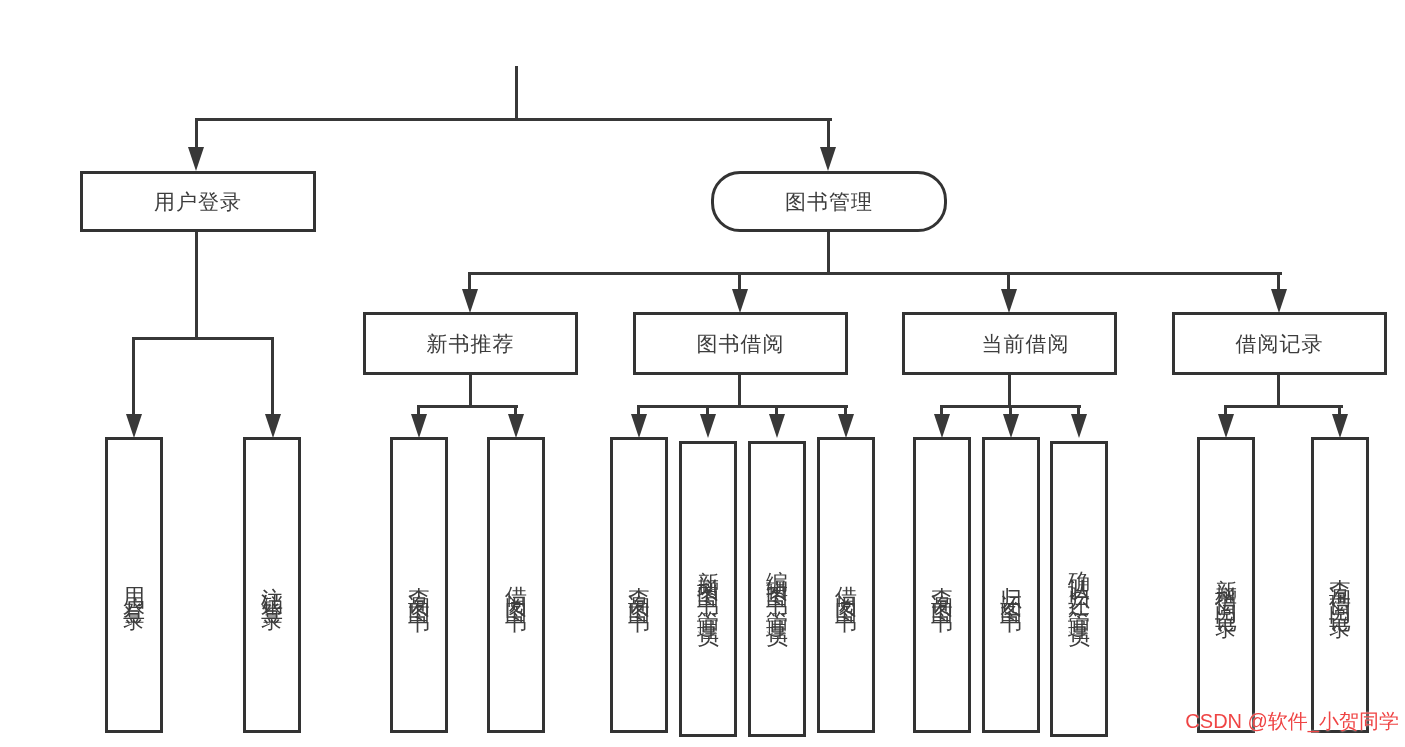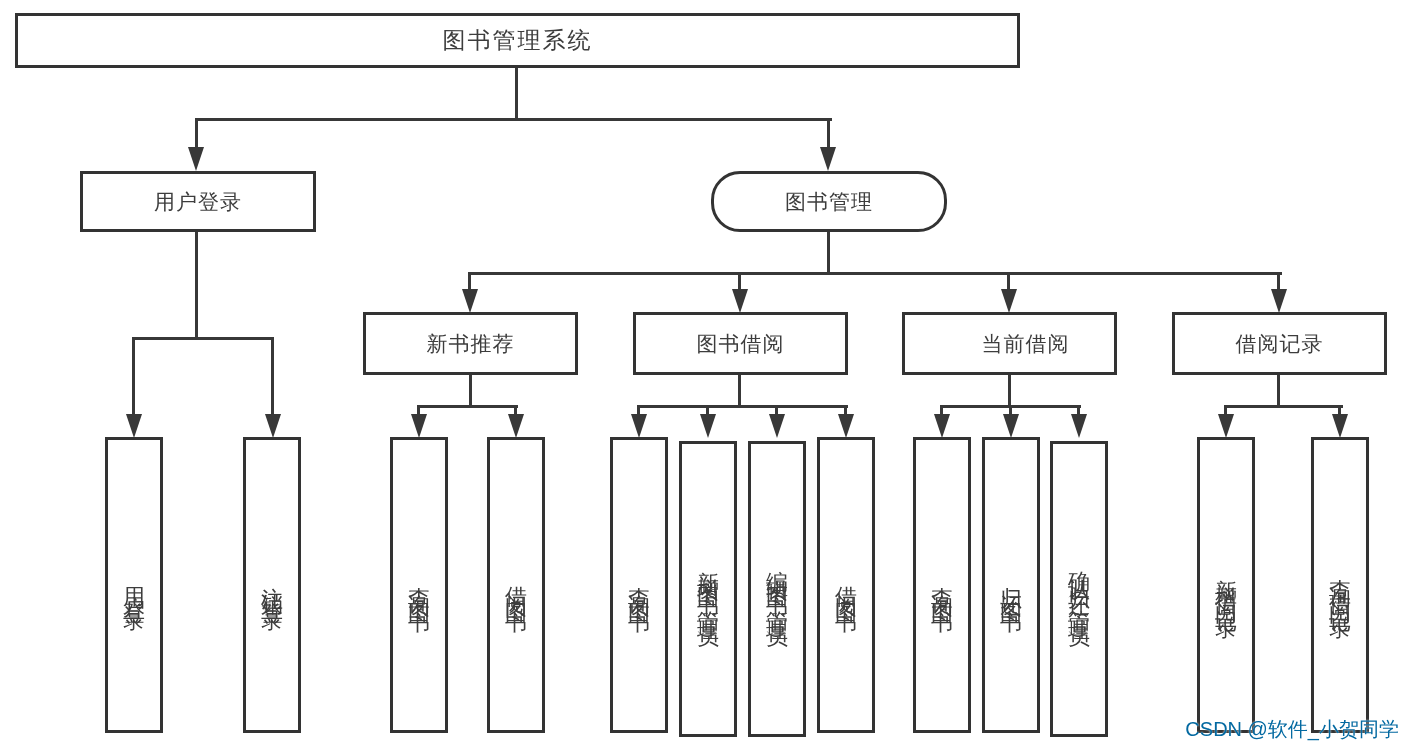--- a/index.html
+++ b/index.html
@@ -42,34 +42,33 @@
     width: 0;
     height: 0;
     border-left: 8px solid transparent;
     border-right: 8px solid transparent;
     border-top: 24px solid #383838;
     z-index: 1;
   }
   .watermark {
     position: absolute;
     right: 6px;
-    bottom: 4px;
+    bottom: 12px;
     font-size: 20px;
-    color: #0369a1;
+    color: #ef4444;
     text-shadow: 0 0 2px #ffffff;
     z-index: 5;
     white-space: nowrap;
   }
 </style>
 </head>
 <body>
 
 <div class="canvas">
 
-  <div class="box rootbox" style="left:15px;top:13px;width:1005px;height:55px;">图书管理系统</div>
 
   <div class="line" style="left:515px;top:66px;width:3px;height:54px;"></div>
   <div class="line" style="left:195px;top:118px;width:637px;height:3px;"></div>
   <div class="line" style="left:195px;top:118px;width:3px;height:31px;"></div>
   <div class="line" style="left:827px;top:118px;width:3px;height:31px;"></div>
   <div class="arrow" style="left:188px;top:147px;"></div>
   <div class="arrow" style="left:820px;top:147px;"></div>
 
   <div class="box hbox" style="left:80px;top:171px;width:236px;height:61px;">用户登录</div>
   <div class="box hbox" style="left:711px;top:171px;width:236px;height:61px;border-radius:29px;">图书管理</div>

